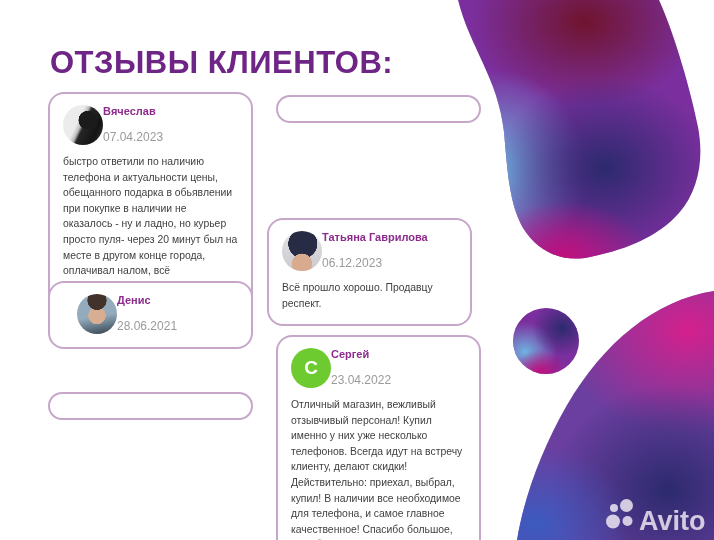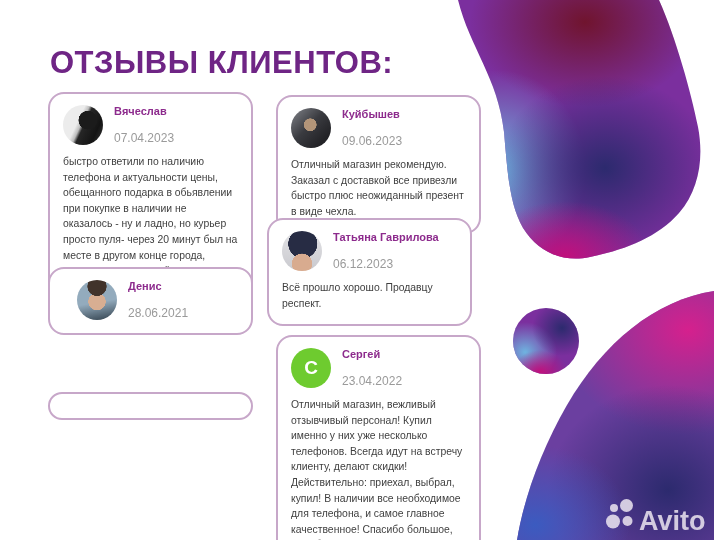--- a/index.html
+++ b/index.html
@@ -12,21 +12,21 @@
   .title{
     position:absolute;left:50px;top:24px;z-index:2;
     font-size:31px;font-weight:800;letter-spacing:.5px;
     color:#6f2585;white-space:nowrap;
   }
   .card{
     position:absolute;z-index:2;width:205px;box-sizing:border-box;
     background:#fff;border:2px solid #c7a7c9;border-radius:16px;
     padding:11px 13px 13px 13px;
   }
-  .hdr{display:flex;align-items:center;gap:11px;}
+  .hdr{display:flex;}
   .avatar{
     width:40px;height:40px;border-radius:50%;flex:0 0 40px;
     overflow:hidden;
   }
   .who{display:flex;flex-direction:column;}
   .name{font-size:11px;font-weight:bold;color:#8d2b8d;line-height:1.2;}
   .date{font-size:12px;color:#9a9a9a;margin-top:12px;}
   .text{margin-top:9px;font-size:10.4px;line-height:1.5;color:#3f3f3f;}
   
   .av1{background:
@@ -43,21 +43,21 @@
   .av4{background:
     radial-gradient(circle at 48% 42%, #b39579 0 20%, rgba(0,0,0,0) 21%),
     linear-gradient(135deg, #72747a 10%, #3a3b40 45%, #232327 80%);}
   .av5{background:
     radial-gradient(circle at 50% 82%, #d8ab8f 0 26%, rgba(0,0,0,0) 27%),
     radial-gradient(circle at 52% 32%, #272c44 0 42%, rgba(0,0,0,0) 43%),
     linear-gradient(180deg, #e3e3e6, #c9c9ce);}
   .av6{background:#6ecb2f;display:flex;align-items:center;justify-content:center;
     color:#ffffff;font-weight:bold;font-size:19px;}
   #c1{left:48px;top:92px;}
-  #c2{left:48px;top:267px;padding-left:27px;}
+  #c2{left:48px;top:281px;padding-left:27px;}
   #c3{left:48px;top:392px;}
   #c4{left:276px;top:95px;}
   #c5{left:267px;top:218px;}
   #c6{left:276px;top:335px;}
   .wm-text{font-family:"Liberation Sans", sans-serif;}
 </style>
 </head>
 <body>
 
 <svg class="decor" width="714" height="540" viewBox="0 0 714 540">
@@ -152,28 +152,20 @@
       <span class="name">Денис</span>
       <span class="date">28.06.2021</span>
     </div>
   </div>
 </div>
 
 <div class="card" id="c3">
 </div>
 
 <div class="card" id="c4">
-  <div class="hdr">
-    <div class="avatar av4"></div>
-    <div class="who">
-      <span class="name">Куйбышев</span>
-      <span class="date">09.06.2023</span>
-    </div>
-  </div>
-  <div class="text">Отличный магазин рекомендую. Заказал с доставкой все привезли быстро плюс неожиданный презент в виде чехла.</div>
 </div>
 
 <div class="card" id="c5">
   <div class="hdr">
     <div class="avatar av5"></div>
     <div class="who">
       <span class="name">Татьяна Гаврилова</span>
       <span class="date">06.12.2023</span>
     </div>
   </div>

